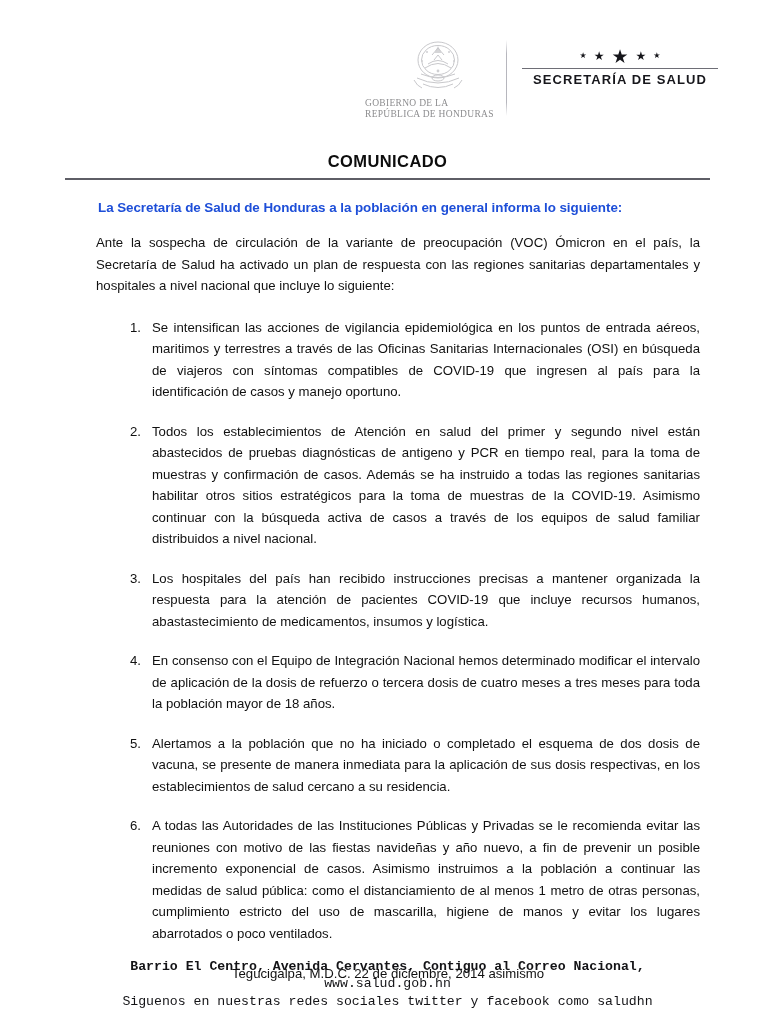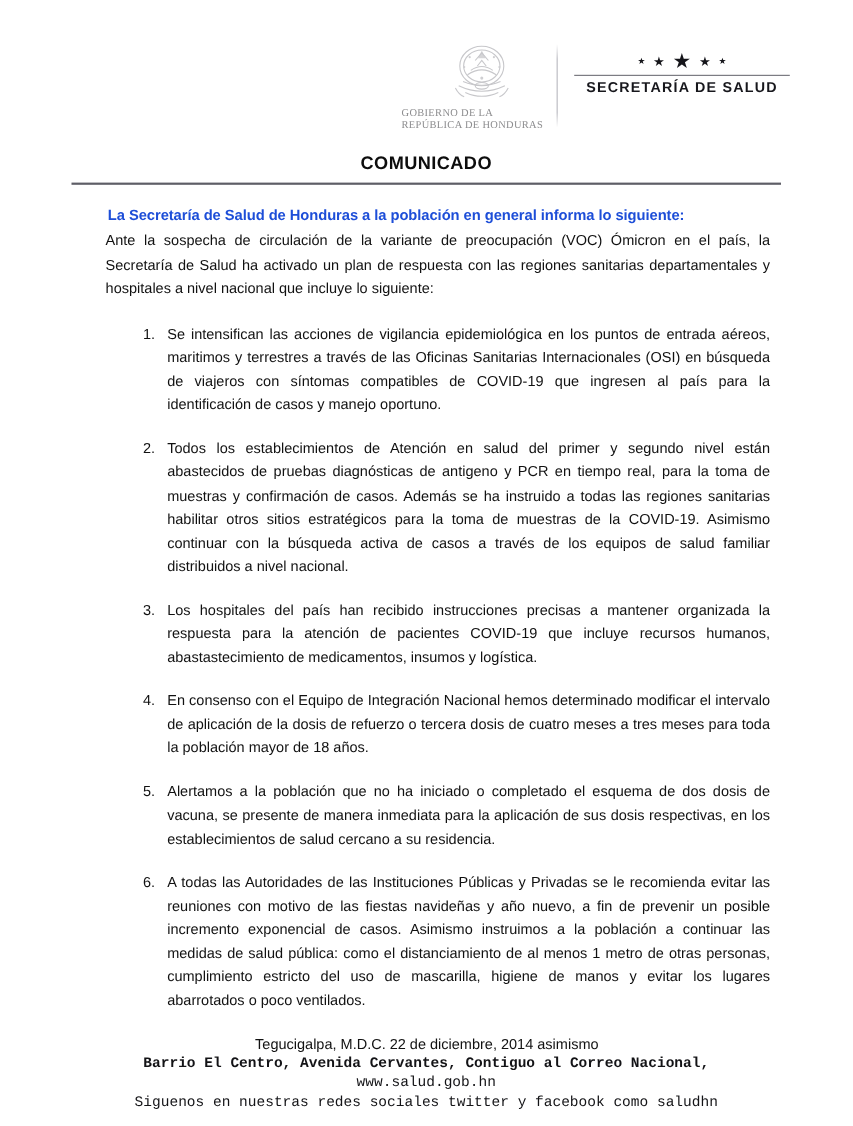--- a/index.html
+++ b/index.html
@@ -90,21 +90,21 @@
     white-space: nowrap;
   }
 
   
   .doc-title {
     text-align: center;
     font-size: 16.5px;
     font-weight: bold;
     letter-spacing: 0.4px;
     color: #0d0d0d;
-    margin: 0 0 7px 0;
+    margin: 12px 0 7px 0;
   }
   .title-rule {
     position: relative;
     margin: 0 auto;
     width: 645px;
     height: 2px;
     background: #5e5e66;
   }
 
   
@@ -115,21 +115,21 @@
     font-size: 13.4px;
     font-weight: bold;
     color: #1d4ed8;
     margin: 20px 0 0 2px;
     letter-spacing: -0.05px;
   }
   .intro {
     font-size: 13.2px;
     line-height: 21.5px;
     text-align: justify;
-    margin: 5px 0 0 0;
+    margin: 17px 0 0 0;
     width: 604px;
   }
 
   ol.items {
     list-style: none;
     margin: 20px 0 0 0;
     padding: 0 0 0 34px;
     width: 570px;
   }
   ol.items > li {

